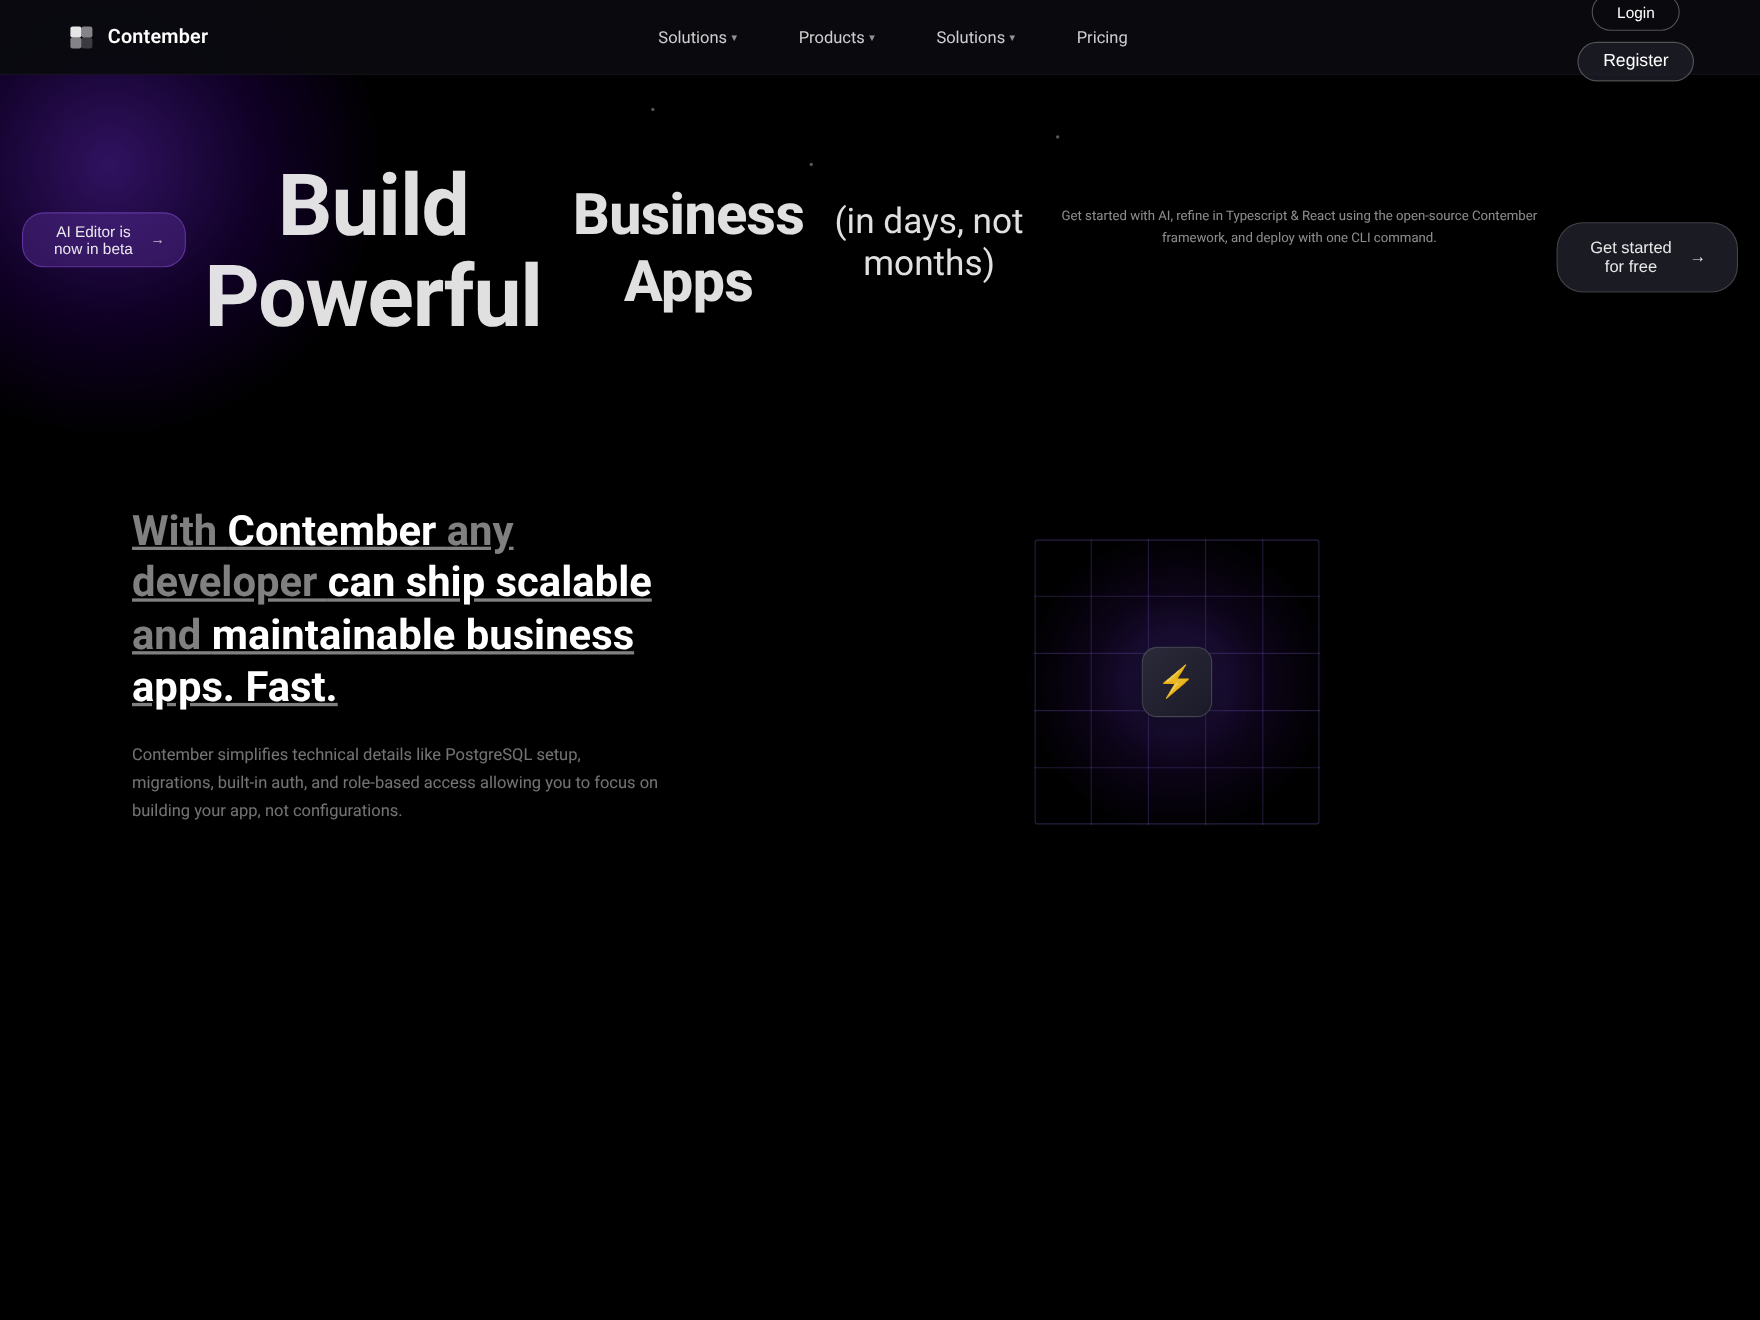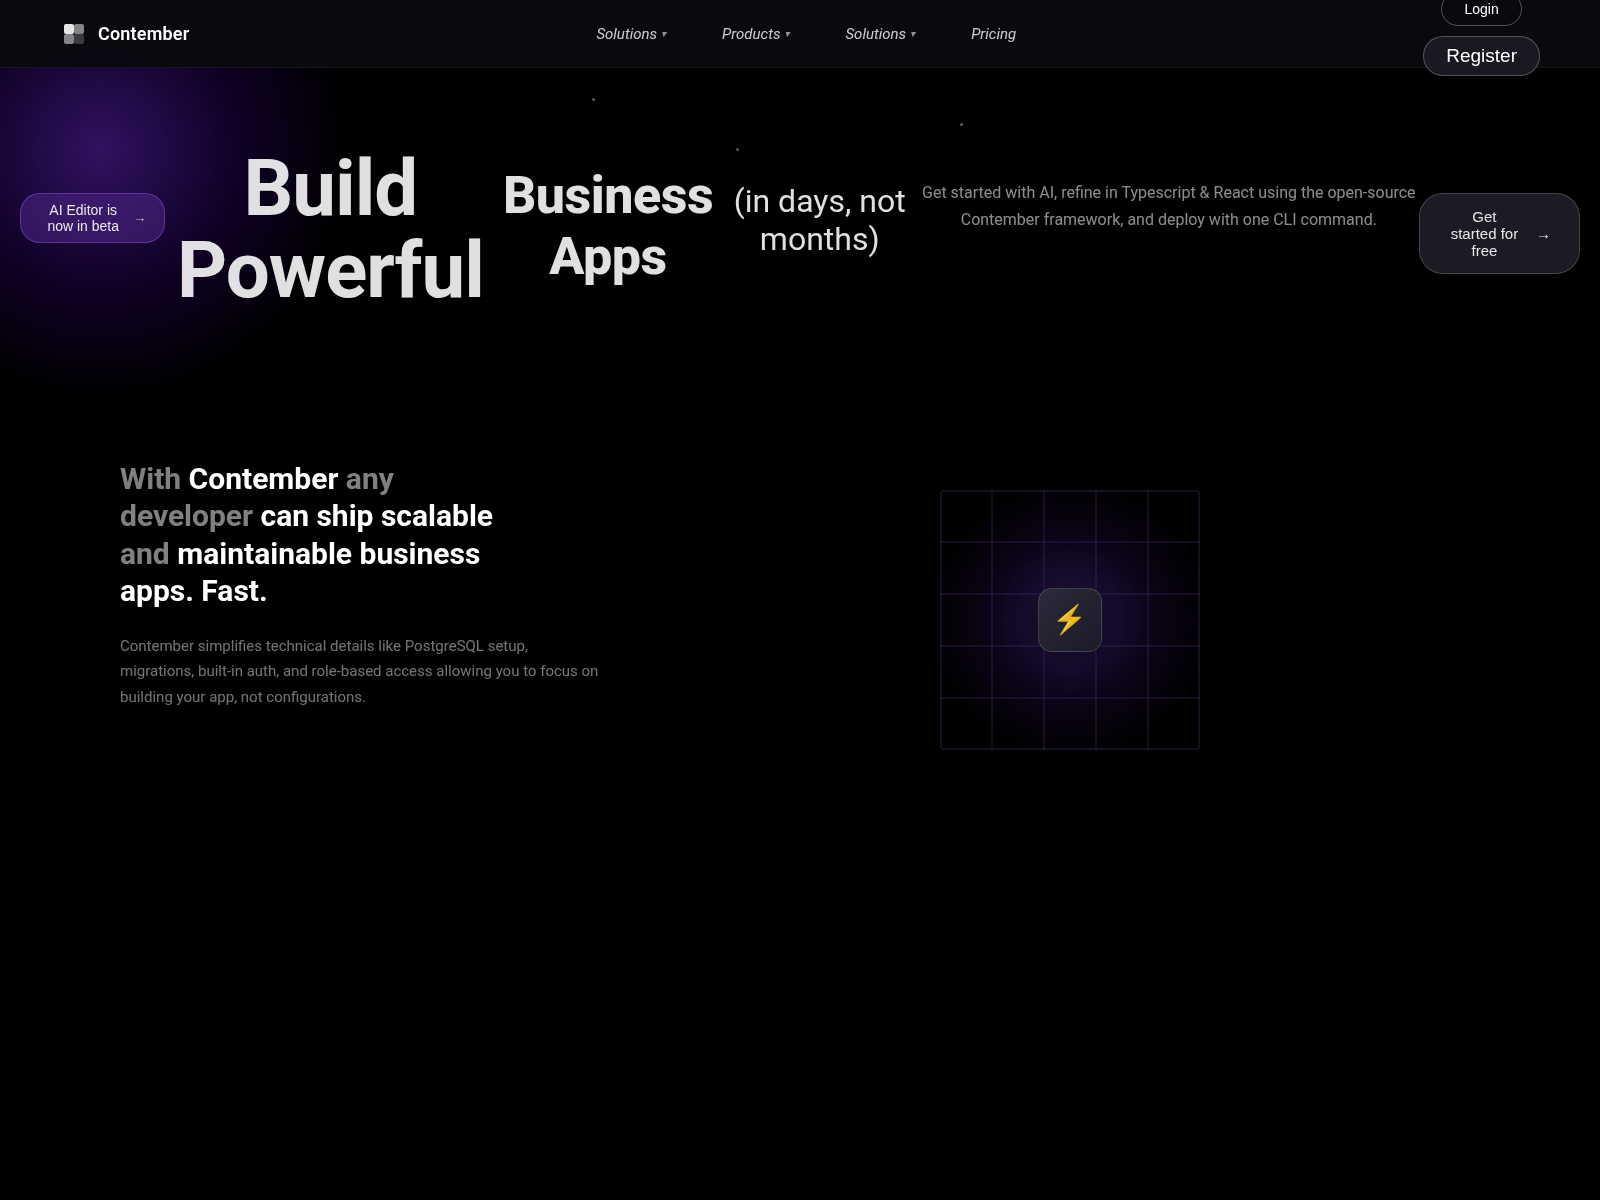--- a/index.html
+++ b/index.html
@@ -54,21 +54,20 @@
       font-size: 18px;
       font-weight: 600;
       color: #fff;
       letter-spacing: 0.01em;
     }
 
     .nav-links {
       display: flex;
       align-items: center;
       gap: 24px;
-      font-style: italic;
     }
 
     .nav-link {
       display: flex;
       align-items: center;
       gap: 4px;
       padding: 8px 16px;
       color: rgba(255,255,255,0.8);
       font-size: 15px;
       font-weight: 400;
@@ -101,21 +100,21 @@
       cursor: pointer;
       transition: background 0.2s;
     }
 
     .btn-register {
       padding: 8px 22px;
       border: 1.5px solid rgba(255,255,255,0.25);
       border-radius: 20px;
       background: rgba(30,30,40,0.8);
       color: #fff;
-      font-size: 19px;
+      font-size: 16px;
       font-weight: 500;
       cursor: pointer;
       transition: background 0.2s;
     }
 
     
     .hero {
       position: relative;
       z-index: 1;
       display: flex;
@@ -173,21 +172,21 @@
     }
 
     .hero-tagline {
       font-size: 32px;
       font-weight: 400;
       color: rgba(255,255,255,0.88);
       margin-bottom: 28px;
     }
 
     .hero-description {
-      font-size: 16px;
+      font-size: 12px;
       color: rgba(255,255,255,0.55);
       max-width: 500px;
       line-height: 1.7;
       margin-bottom: 56px;
     }
 
     .btn-cta {
       display: inline-flex;
       align-items: center;
       gap: 15px;
@@ -212,25 +211,26 @@
       padding: 80px 120px 60px 120px;
       gap: 60px;
     }
 
     .section-two-left {
       flex: 0 0 480px;
       max-width: 480px;
     }
 
     .section-two-heading {
-      font-size: 30px;
+      font-size: 38px;
       font-weight: 700;
       line-height: 1.25;
       color: rgba(255,255,255,0.5);
       margin-bottom: 24px;
+      text-decoration: underline;
     }
 
     .section-two-heading .highlight {
       color: #fff;
     }
 
     .section-two-body {
       font-size: 15px;
       color: rgba(255,255,255,0.45);
       line-height: 1.7;

